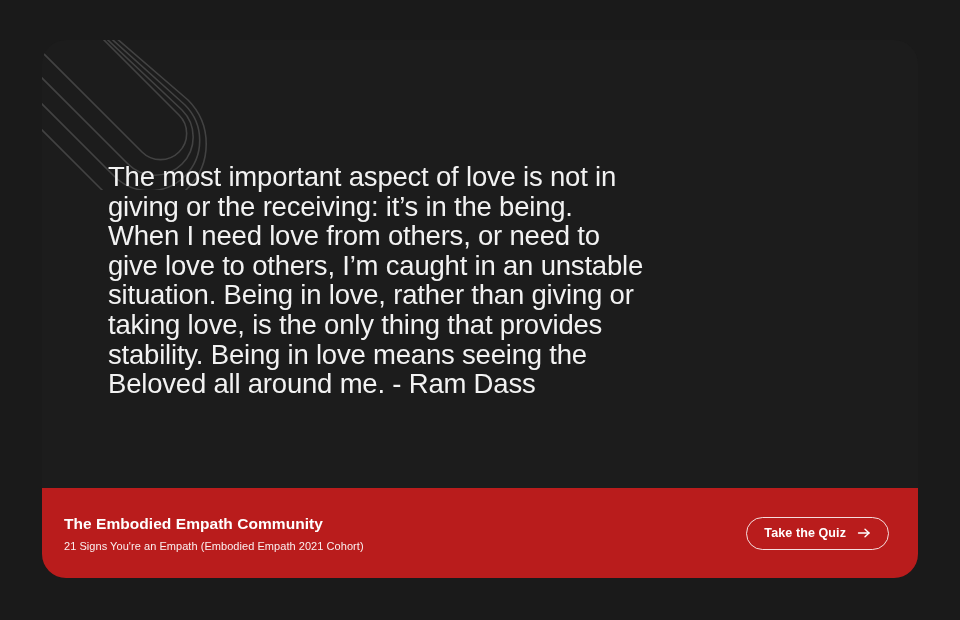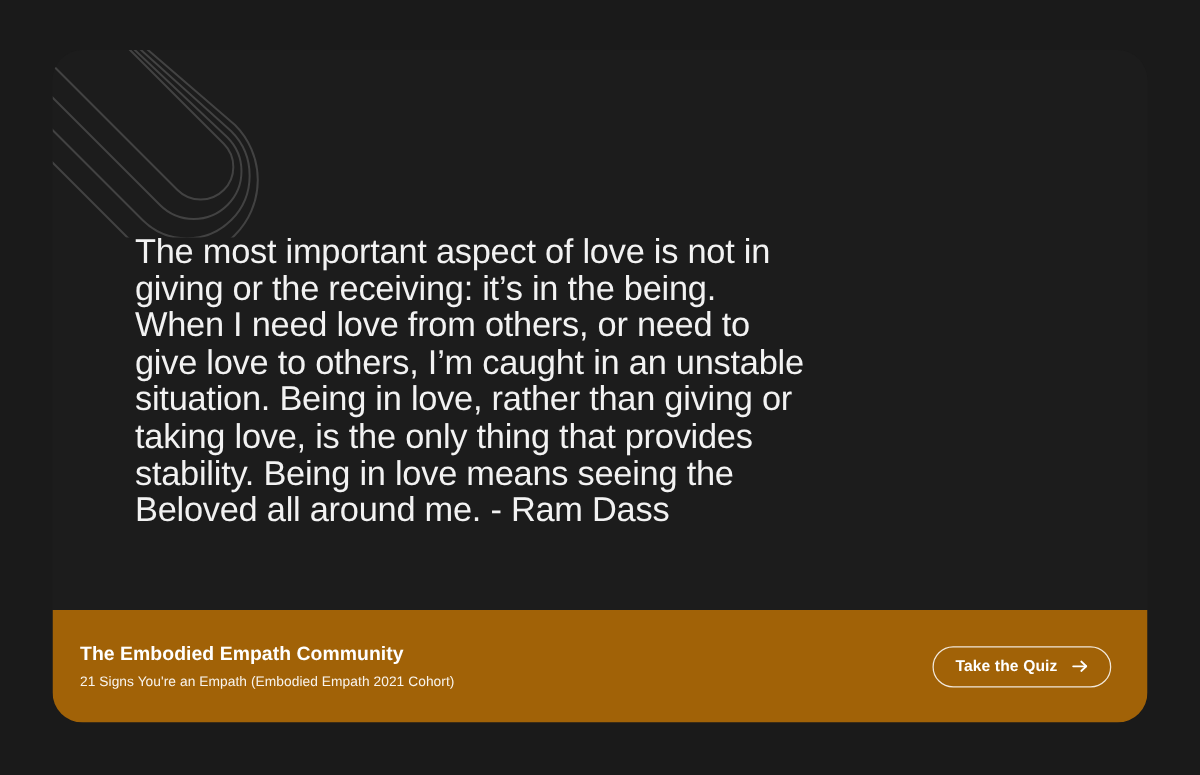--- a/index.html
+++ b/index.html
@@ -49,40 +49,39 @@
     width: 100%;
     height: 100%;
   }
 
   
   .quote-area {
     position: absolute;
     left: 66px;
     top: 122px;
     width: 600px;
-    margin-top: 24px;
   }
 
   .quote-text {
     color: #f2f2f2;
     font-size: 27.5px;
     line-height: 29.6px;
     letter-spacing: -0.2px;
     font-weight: 400;
     white-space: pre-line;
   }
 
   
   .footer-bar {
     position: absolute;
     left: 0;
     right: 0;
     bottom: 0;
     height: 90px;
-    background: #a16207;
+    background: #b91c1c;
     display: flex;
     align-items: center;
     justify-content: space-between;
     padding: 0 29px 0 22px;
   }
 
   .footer-texts {
     display: flex;
     flex-direction: column;
     gap: 7px;

